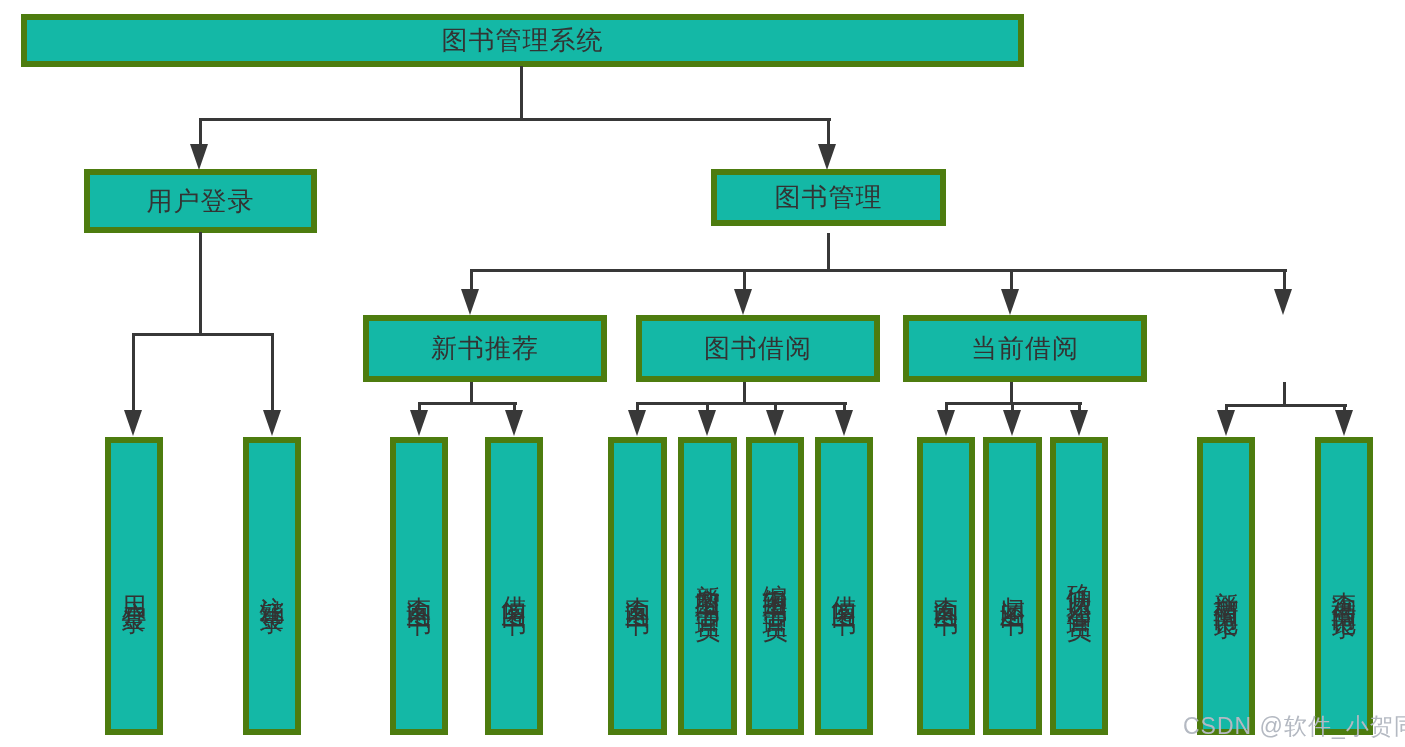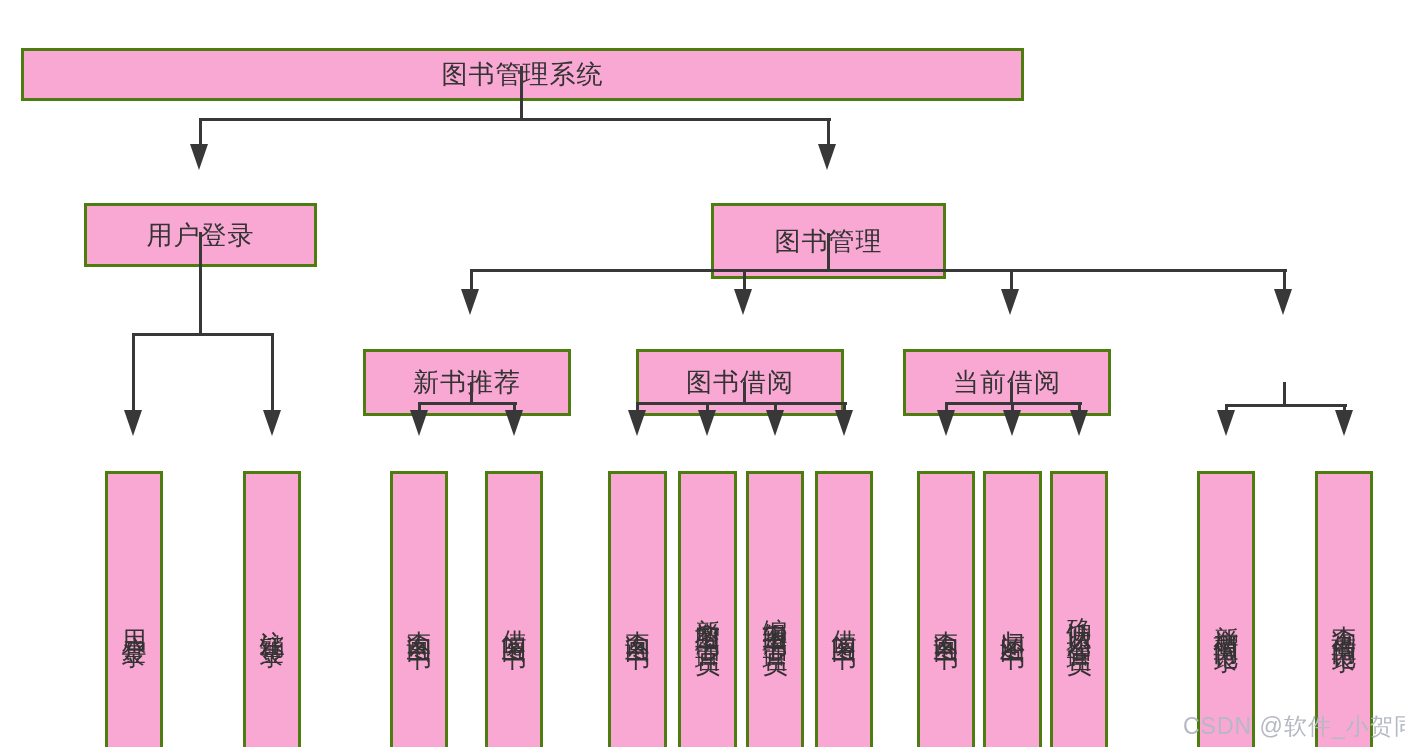--- a/index.html
+++ b/index.html
@@ -1,25 +1,25 @@
 <!DOCTYPE html>
 <html><head>
 <meta charset="utf-8">
 <style>
   html,body{margin:0;padding:0;background:#ffffff;}
   .canvas{
     position:relative;width:1405px;height:747px;background:#ffffff;
     font-family:"Liberation Sans",sans-serif;color:#333333;overflow:hidden;
   }
   .node{
-    position:absolute;box-sizing:border-box;border:3px solid #4d7c0f;background:#f9a8d4;
+    position:absolute;box-sizing:border-box;border:6px solid #4d7c0f;background:#14b8a6;
     display:flex;align-items:center;justify-content:center;
-    font-size:26px;color:#333333;letter-spacing:1px;margin-top:34px;
+    font-size:26px;color:#333333;letter-spacing:1px;
   }
-  .mid{top:315px;height:67px;width:208px;}
+  .mid{top:315px;height:67px;width:244px;}
   .leaf{top:437px;height:298px;}
   .vtext{
     writing-mode:vertical-rl;text-orientation:upright;
     font-size:25px;letter-spacing:5px;line-height:1.15;
   }
   .hl{position:absolute;height:3px;background:#383838;}
   .vl{position:absolute;width:3px;background:#383838;}
   .ah{
     position:absolute;width:0;height:0;
     border-left:9px solid transparent;border-right:9px solid transparent;
@@ -38,21 +38,21 @@
   <div class="node" style="left:21px;top:14px;width:1003px;height:53px;">图书管理系统</div>
 
   <div class="vl" style="left:520px;top:66px;height:52px;"></div>
   <div class="hl" style="left:199px;top:118px;width:632px;"></div>
   <div class="vl" style="left:199px;top:118px;height:29px;"></div>
   <div class="ah" style="left:190px;top:144px;"></div>
   <div class="vl" style="left:827px;top:118px;height:29px;"></div>
   <div class="ah" style="left:818px;top:144px;"></div>
 
   <div class="node" style="left:84px;top:169px;width:233px;height:64px;">用户登录</div>
-  <div class="node" style="left:711px;top:169px;width:235px;height:76px;">图书管理</div>
+  <div class="node" style="left:711px;top:169px;width:235px;height:57px;">图书管理</div>
 
   <div class="vl" style="left:199px;top:232px;height:103px;"></div>
   <div class="hl" style="left:132px;top:333px;width:142px;"></div>
   <div class="vl" style="left:132px;top:333px;height:78px;"></div>
   <div class="ah" style="left:124px;top:410px;"></div>
   <div class="vl" style="left:271px;top:333px;height:78px;"></div>
   <div class="ah" style="left:263px;top:410px;"></div>
 
   <div class="vl" style="left:827px;top:233px;height:38px;"></div>
   <div class="hl" style="left:470px;top:269px;width:817px;"></div>

